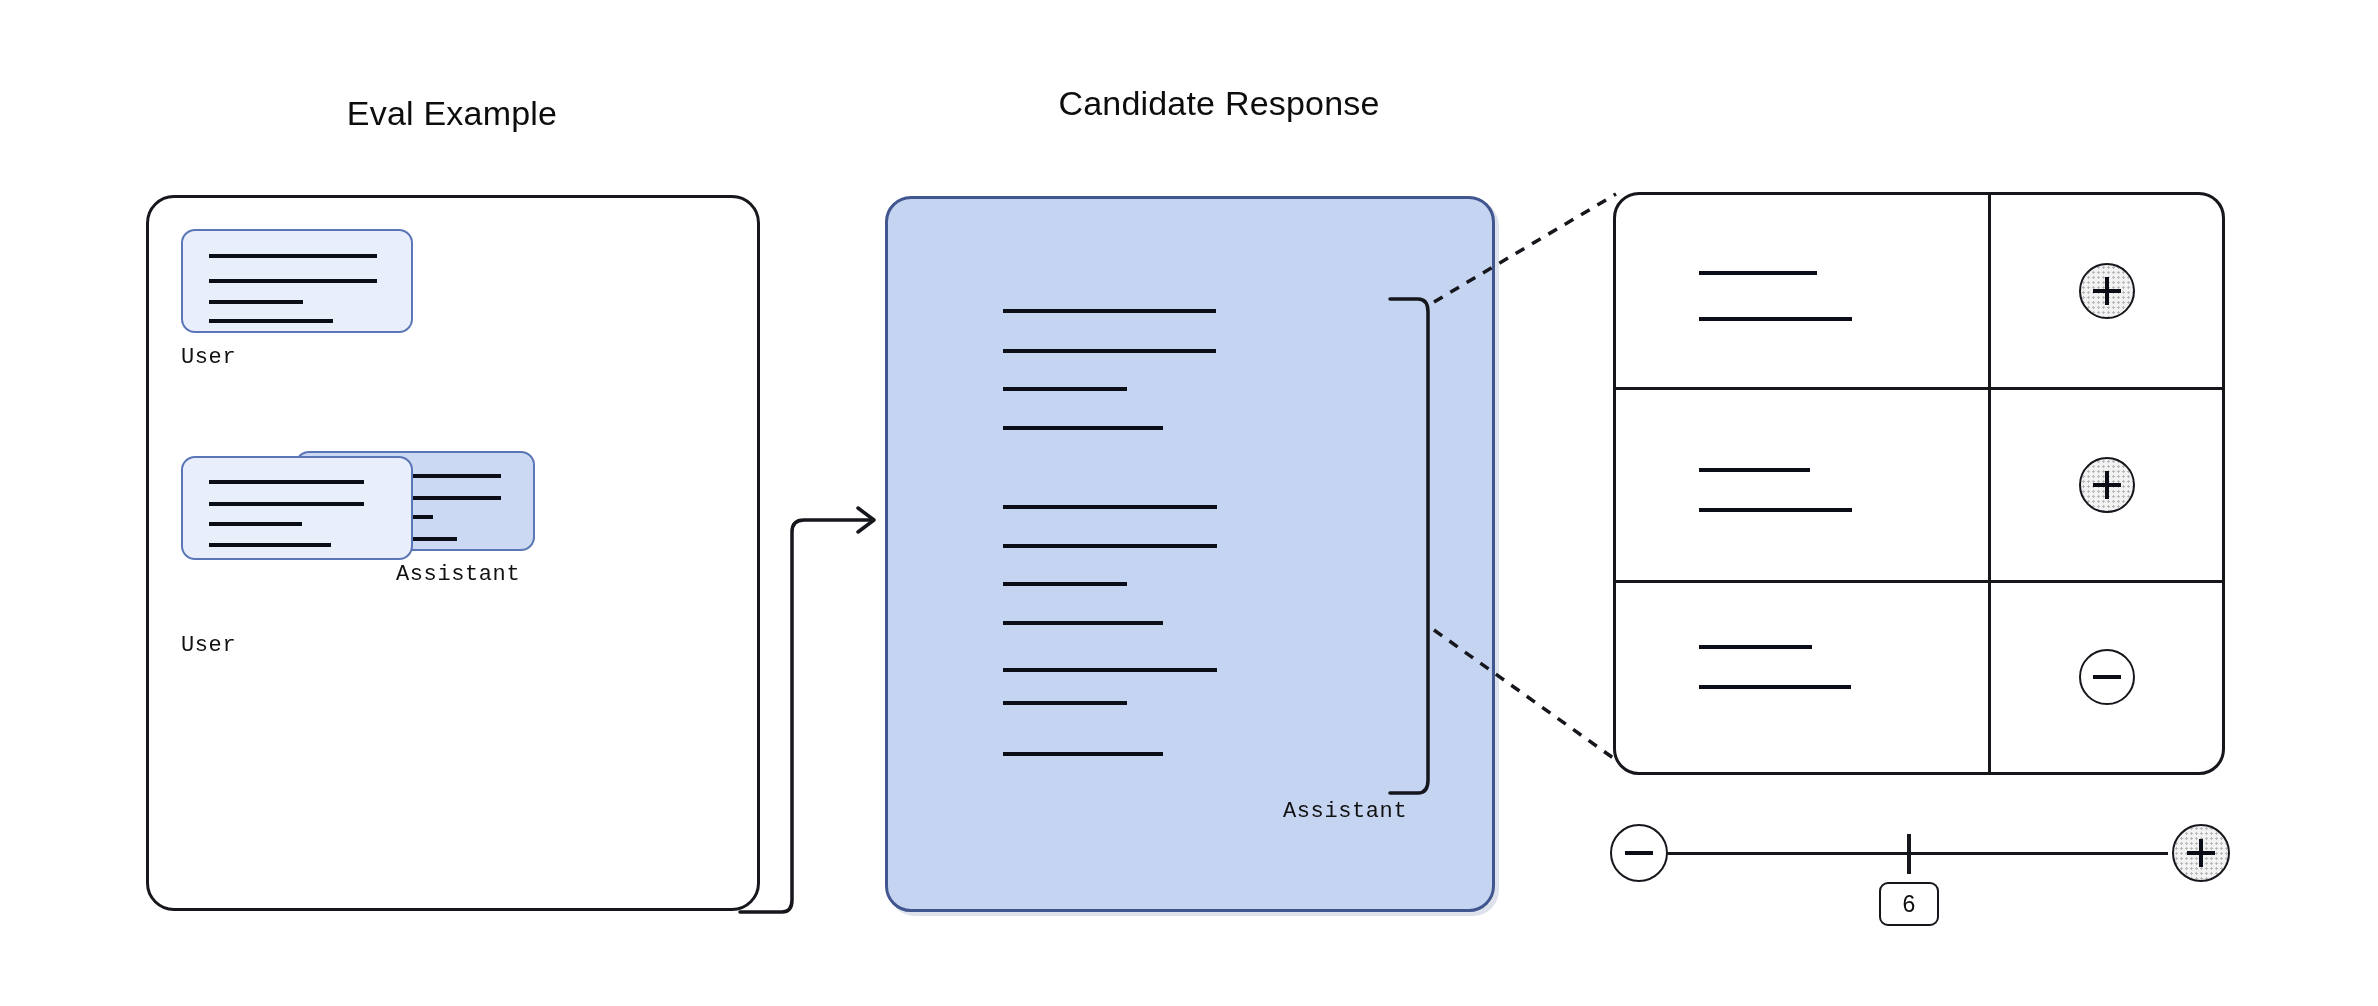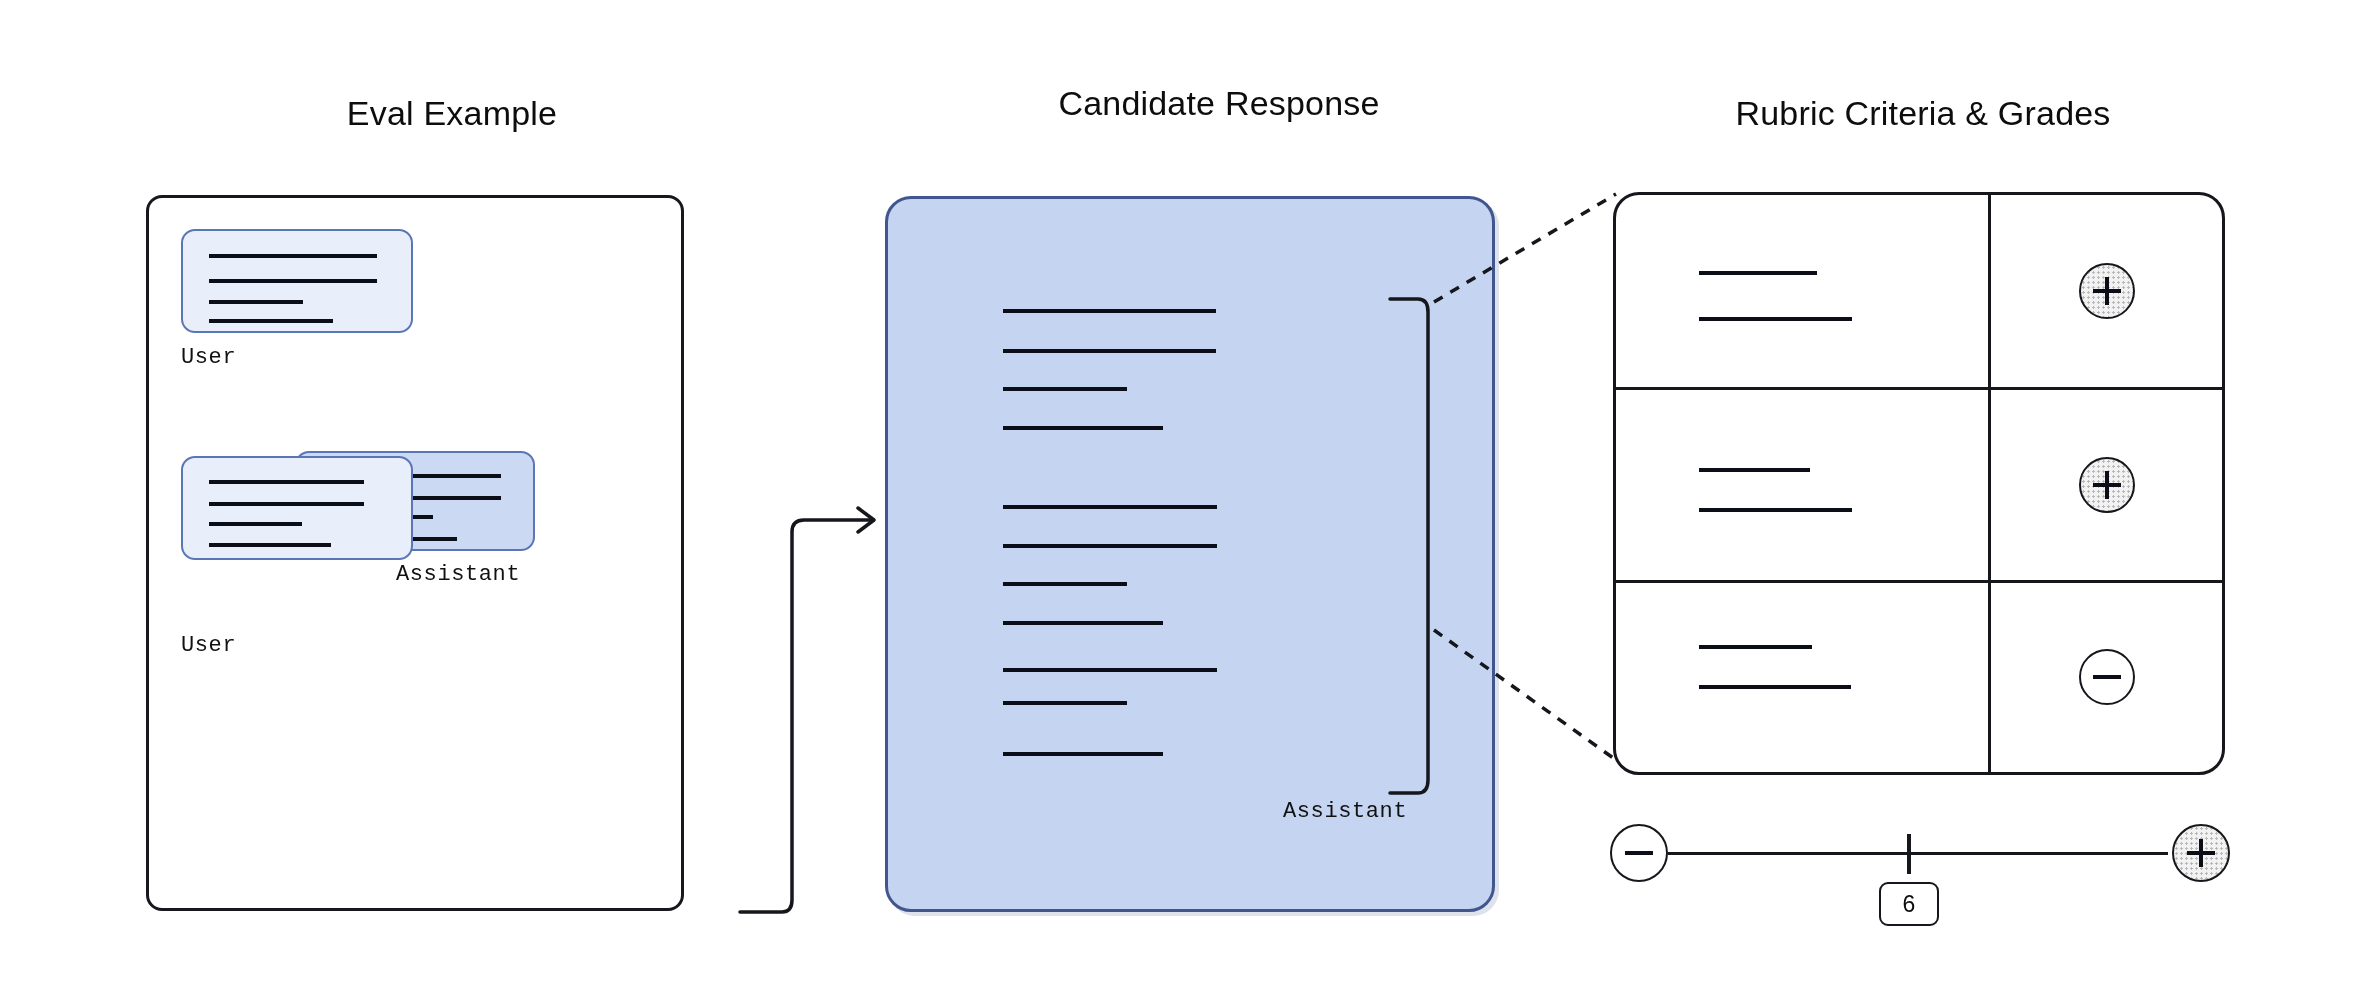--- a/index.html
+++ b/index.html
@@ -40,24 +40,24 @@
   
   .panel {
     position: absolute;
     box-sizing: border-box;
   }
 
   
   #eval-card {
     left: 146px;
     top: 195px;
-    width: 538px;
+    width: 614px;
     height: 716px;
     border: 3px solid #16181d;
-    border-radius: 16px;
+    border-radius: 28px;
     background: #ffffff;
   }
 
   
   .bubble {
     position: absolute;
     box-sizing: border-box;
     border-radius: 14px;
     border: 2.5px solid #5b76b7;
   }
@@ -272,21 +272,20 @@
     color: #0d0d0d;
   }
 </style>
 </head>
 <body>
 
 <div class="stage">
 
   <div class="col-title" id="title-eval">Eval Example</div>
   <div class="col-title" id="title-candidate">Candidate Response</div>
-  <div class="col-title" id="title-rubric">Rubric Criteria &amp; Grades</div>
 
   <div class="panel" id="eval-card">
 
     <div class="bubble user" style="left:32px; top:31px; width:232px; height:104px;">
       <div class="ln" style="left:26px; top:23px; width:168px;"></div>
       <div class="ln" style="left:26px; top:48px; width:168px;"></div>
       <div class="ln" style="left:26px; top:69px; width:94px;"></div>
       <div class="ln" style="left:26px; top:88px; width:124px;"></div>
     </div>
     <div class="role-label" style="left:32px; top:147px;">User</div>

